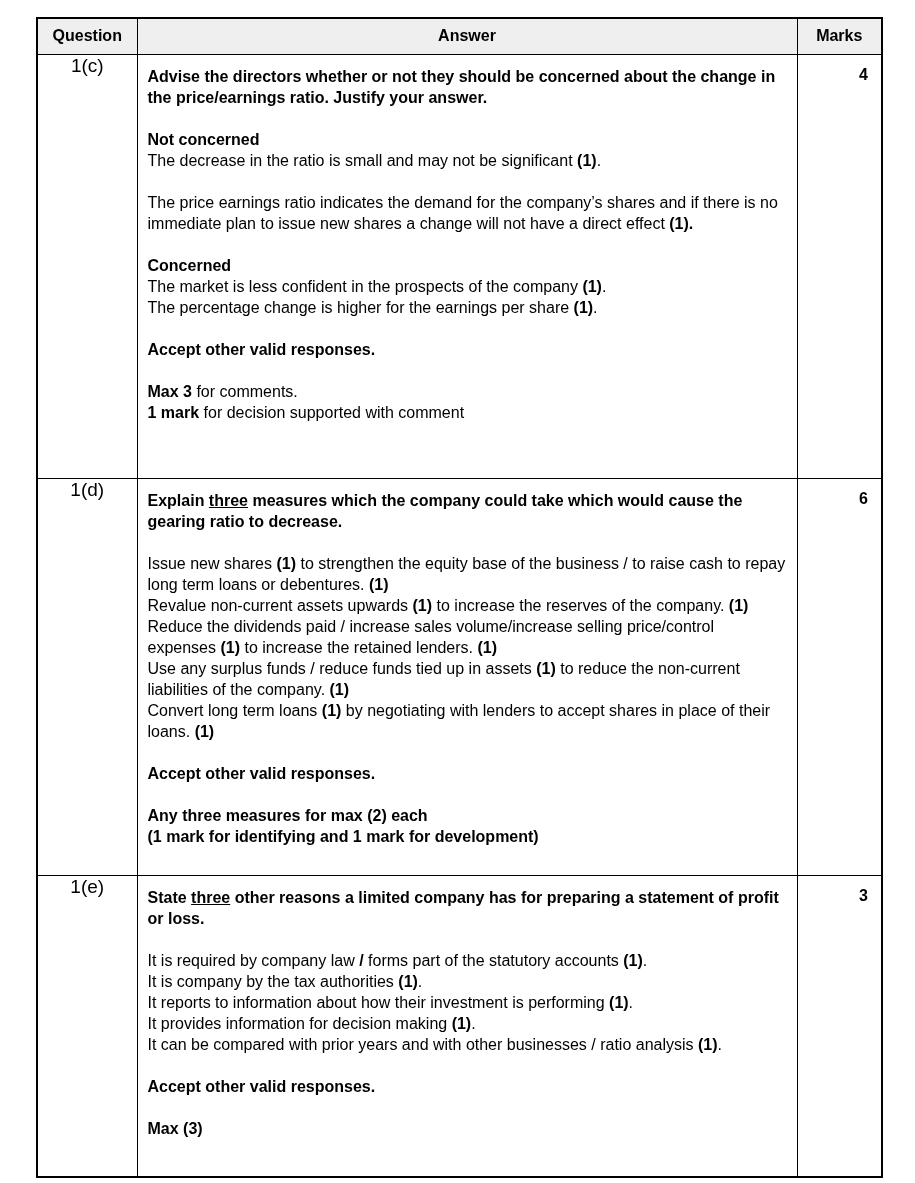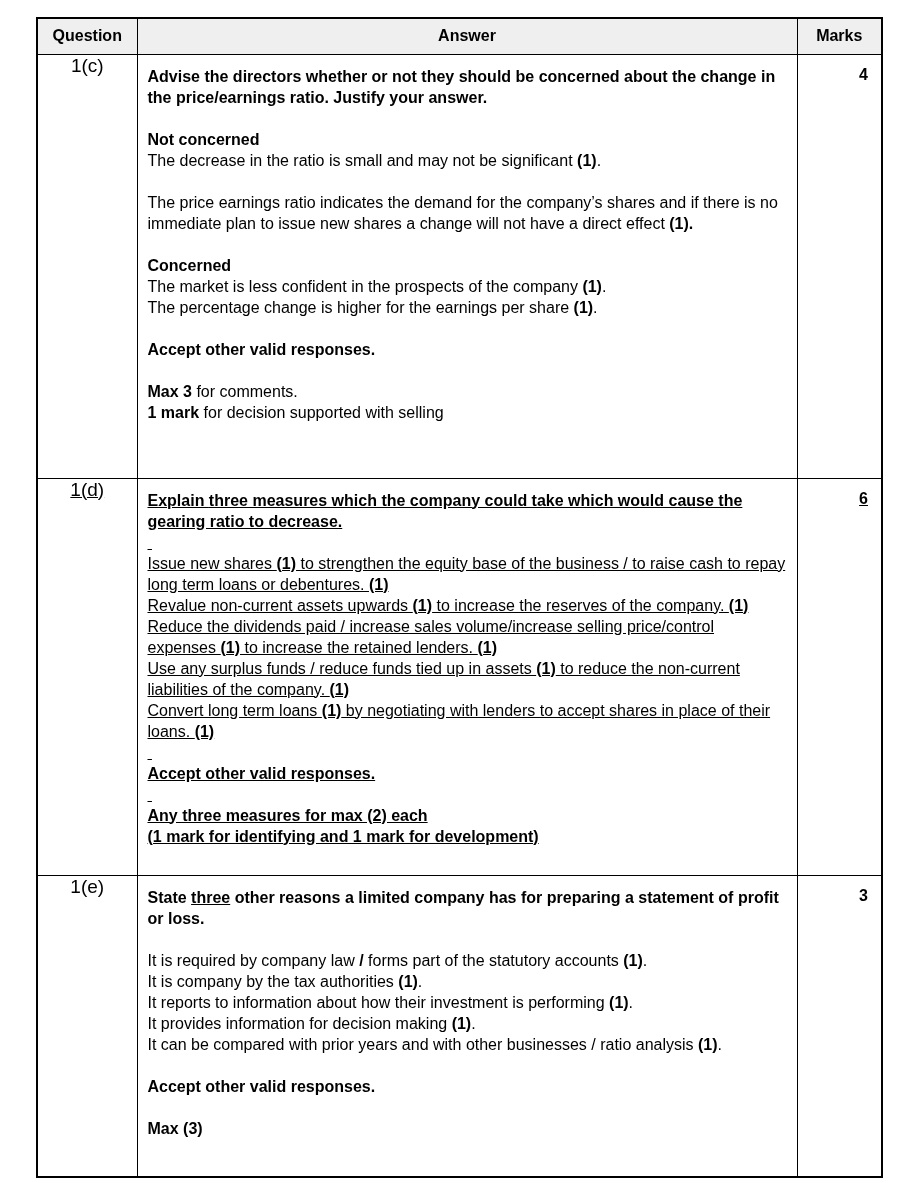--- a/index.html
+++ b/index.html
@@ -31,21 +31,21 @@
     height: 36px;
     background: #efefef;
     font-weight: bold;
     font-size: 16px;
     text-align: center;
     vertical-align: middle;
     padding: 4px 6px;
   }
 
   tbody tr:nth-child(1) { height: 424px; }
-  tbody tr:nth-child(2) { height: 397px; text-decoration: underline; }
+  tbody tr:nth-child(2) { height: 397px; }
   tbody tr:nth-child(3) { height: 302px; }
 
   td.q {
     text-align: center;
     font-size: 19px;
   }
   td.a {
     padding: 11px 10px 0 10px;
     font-size: 16px;
     line-height: 21px;
@@ -88,21 +88,21 @@
             <div class="para">&nbsp;</div>
             <div class="para"><span>The price earnings ratio indicates the demand for the company’s shares and if there is no immediate plan to issue new shares a change will not have a direct effect </span><span class="seg-b">(1).</span></div>
             <div class="para">&nbsp;</div>
             <div class="para"><span class="seg-b">Concerned</span></div>
             <div class="para"><span>The market is less confident in the prospects of the company </span><span class="seg-b">(1)</span><span>.</span></div>
             <div class="para"><span>The percentage change is higher for the earnings per share </span><span class="seg-b">(1)</span><span>.</span></div>
             <div class="para">&nbsp;</div>
             <div class="para"><span class="seg-b">Accept other valid responses.</span></div>
             <div class="para">&nbsp;</div>
             <div class="para"><span class="seg-b">Max 3</span><span> for comments.</span></div>
-            <div class="para"><span class="seg-b">1 mark</span><span> for decision supported with selling</span></div>
+            <div class="para"><span class="seg-b">1 mark</span><span> for decision supported with comment</span></div>
           </td>
     <td class="m">4</td>
   </tr>
 
   <tr>
     <td class="q">1(d)</td>
     <td class="a">
             <div class="para"><span class="seg-b">Explain </span><span class="seg-b seg-u">three</span><span class="seg-b"> measures which the company could take which would cause the gearing ratio to decrease.</span></div>
             <div class="para">&nbsp;</div>
             <div class="para"><span>Issue new shares </span><span class="seg-b">(1)</span><span> to strengthen the equity base of the business / to raise cash to repay long term loans or debentures. </span><span class="seg-b">(1)</span></div>

